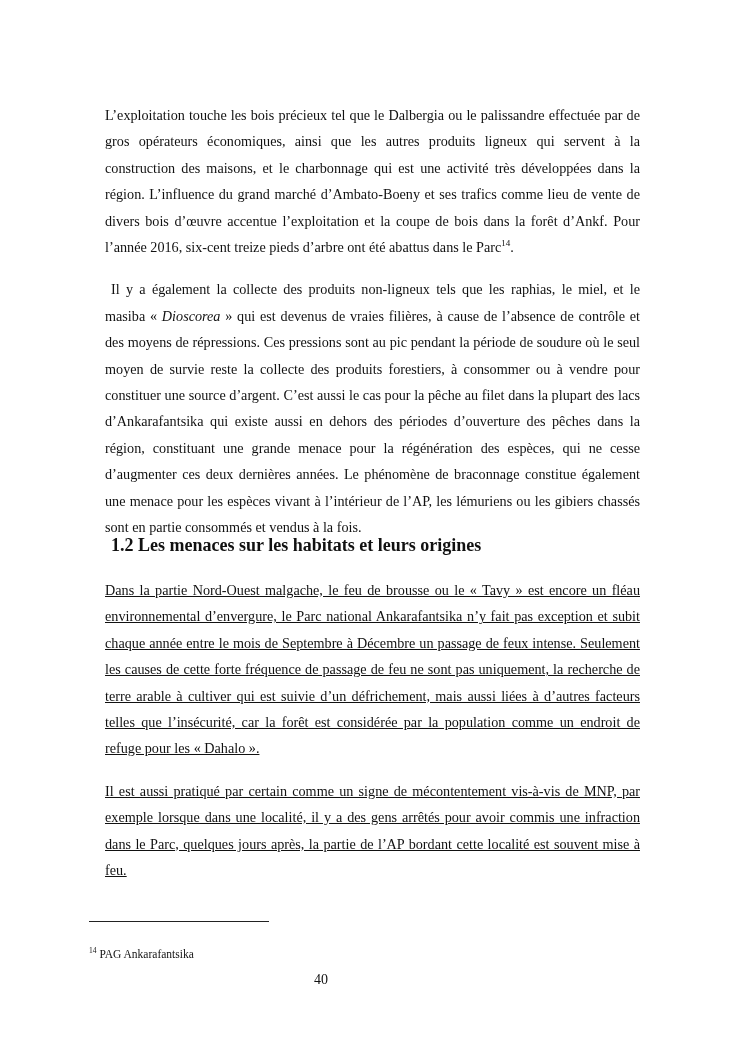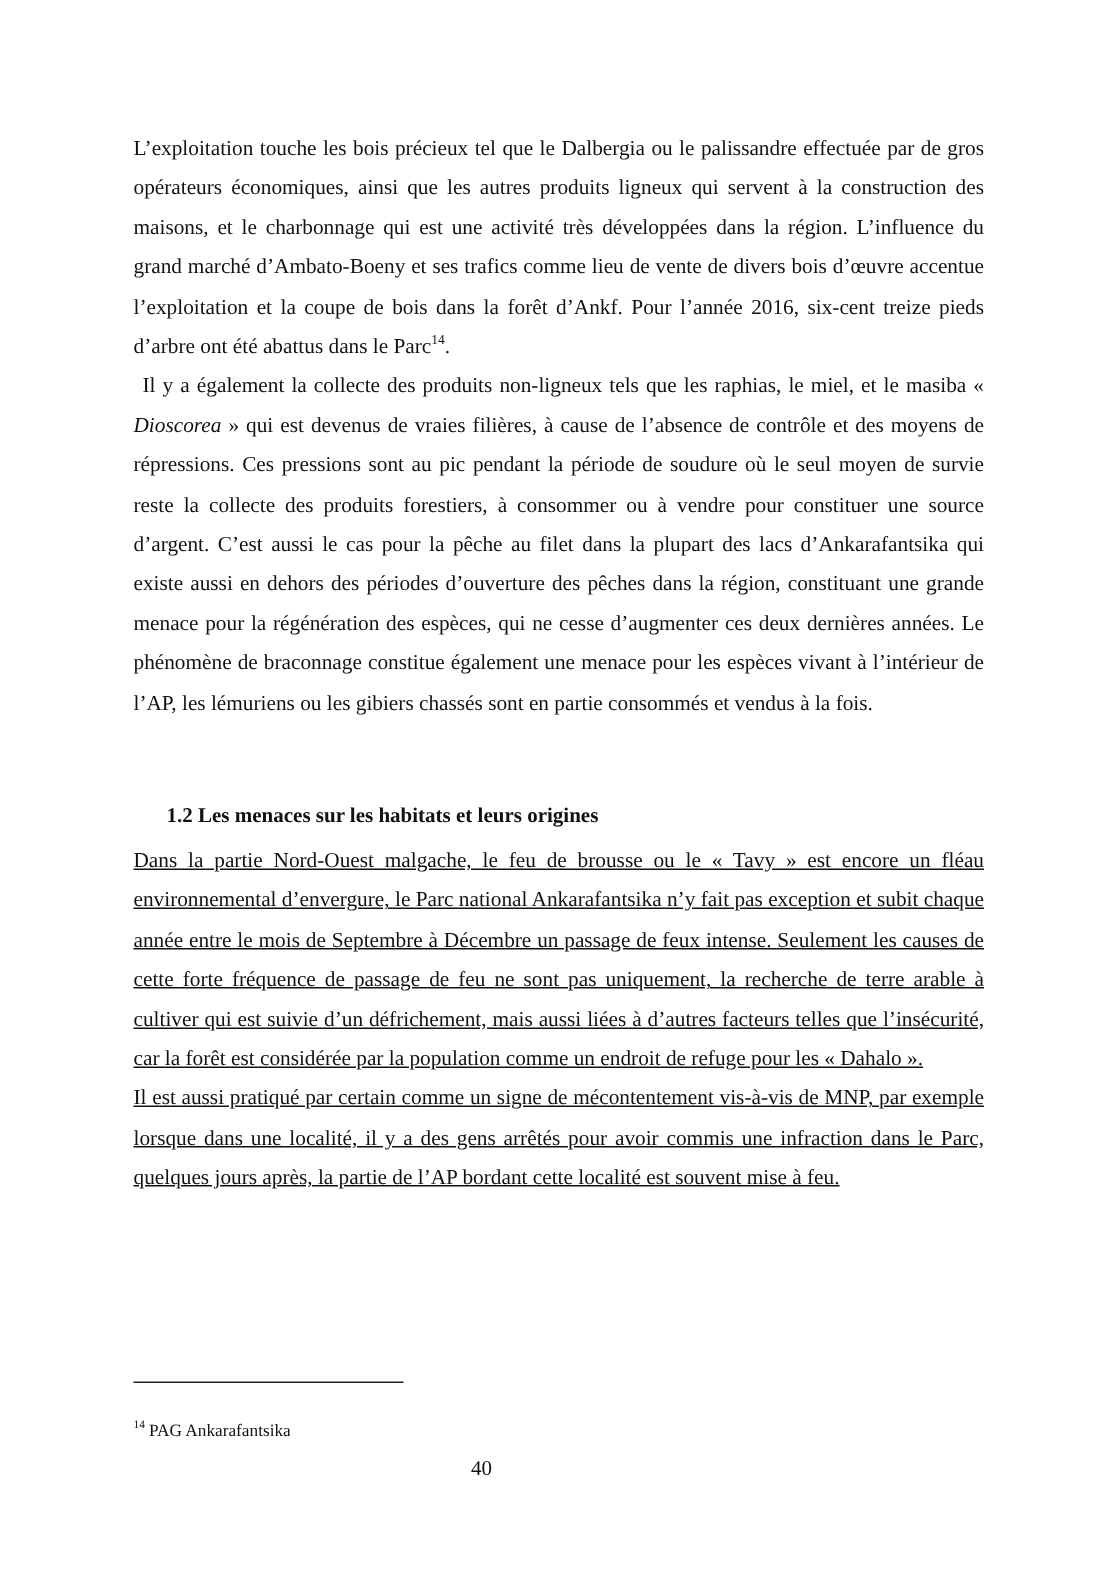--- a/index.html
+++ b/index.html
@@ -1,24 +1,24 @@
 <!DOCTYPE html>
 <html><head>
   <meta charset="utf-8">
   <style>
     html, body { margin: 0; padding: 0; background: #ffffff; }
     body { width: 745px; height: 1053px; position: relative; overflow: hidden;
       font-family: "Liberation Serif", serif; color: #111; }
     .page { position: absolute; left: 0; top: 0; width: 745px; height: 1053px; }
     .body-text { position: absolute; left: 89px; width: 567px; font-size: 14.2px;
       line-height: 26.4px; text-align: justify; }
-    .body-text p { margin: 0; }
+    .body-text p { margin: 16px; }
     .p1 { top: 86px; }
     .p2 { top: 523px; text-decoration: underline; }
-    .heading { position: absolute; left: 111px; top: 532px; font-size: 14px;
+    .heading { position: absolute; left: 111px; top: 532px; font-size: 18px;
       font-weight: bold; line-height: 26px; }
     .ind { text-indent: 6px; }
     sup { font-size: 9px; line-height: 0; vertical-align: super; }
     .fn-rule { position: absolute; left: 89px; top: 921px; width: 180px;
       border-top: 1px solid #222; }
     .footnote { position: absolute; left: 89px; top: 948px; font-size: 11.5px; text-align: center; }
     .footnote sup { font-size: 7.5px; }
     .page-number { position: absolute; left: 0; width: 642px; top: 972px;
       text-align: center; font-size: 14px; }
   </style>

